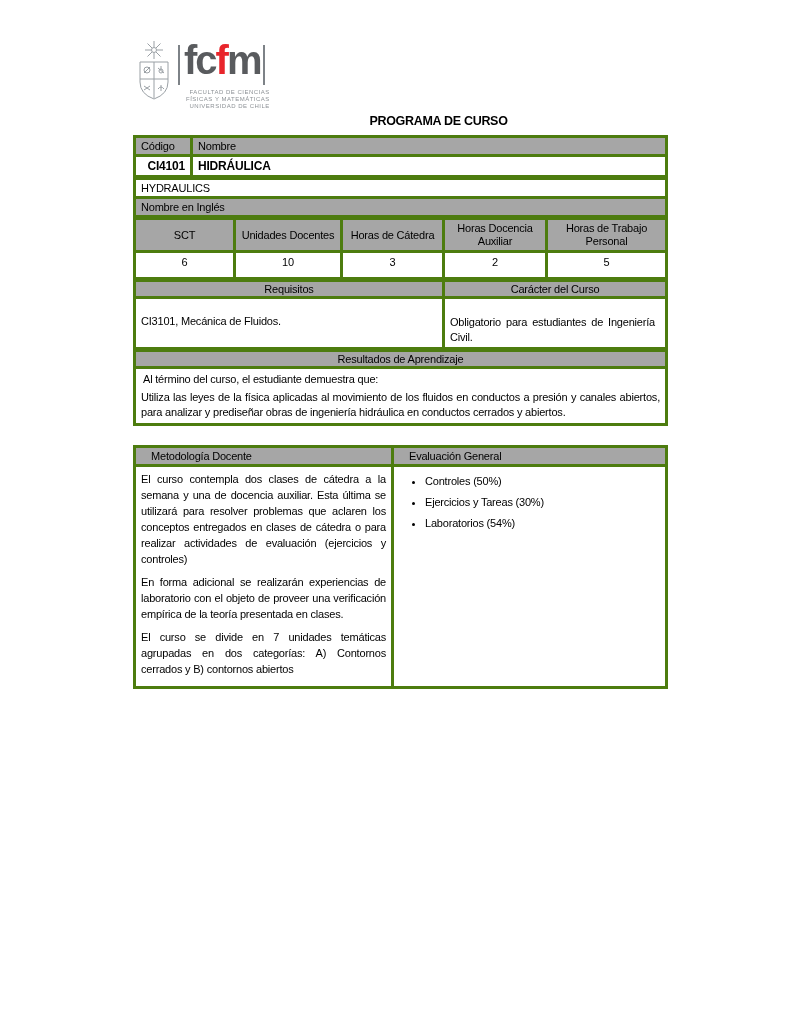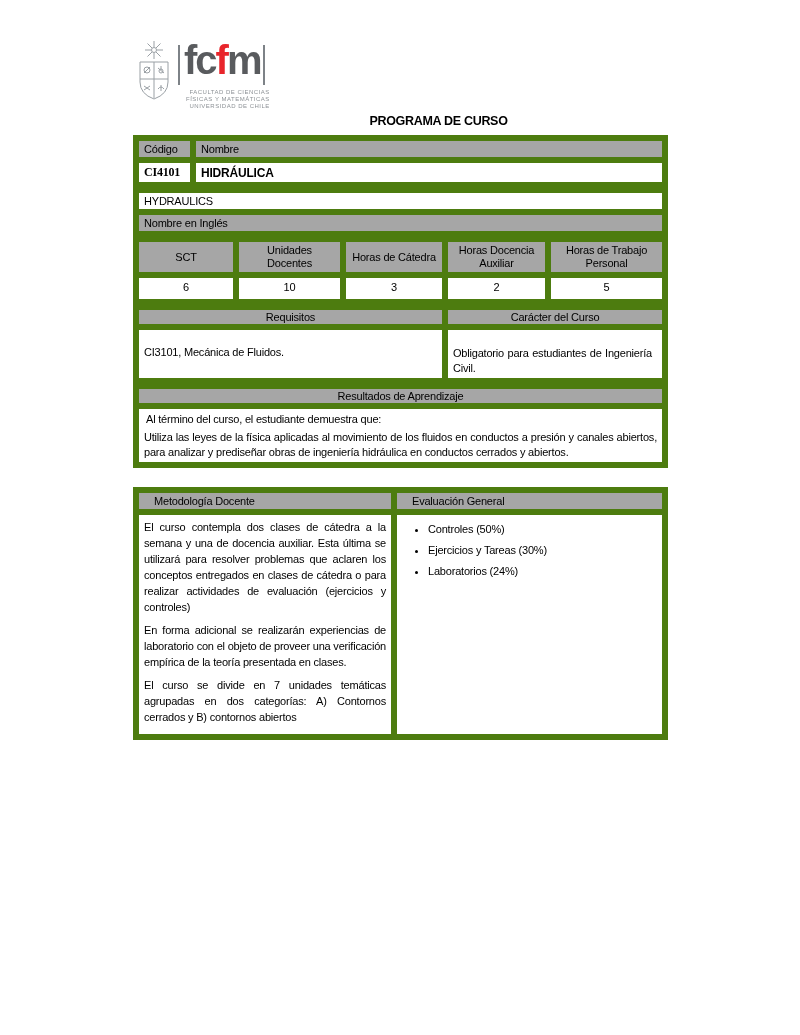--- a/index.html
+++ b/index.html
@@ -32,25 +32,25 @@
 
   
   .content { position:absolute; top:114px; left:133px; width:611px; }
   .doc-title {
     text-align:center; font-weight:bold; font-size:12.5px;
     letter-spacing:-0.3px; margin-bottom:8px;
   }
 
   table { border-collapse:collapse; table-layout:fixed; width:535px; margin-top:-1px; }
   td {
-    border:6px solid #4d7c0f; font-size:11px; letter-spacing:-0.2px;
+    border:3px solid #4d7c0f; font-size:11px; letter-spacing:-0.2px;
     padding:2px 5px; vertical-align:middle; overflow:hidden;
   }
   .hdr { background:#a6a6a6; }
-  .c { text-align:left;font-family:Liberation Serif, serif; }
+  .c { text-align:right; }
   .bold { font-weight:bold; }
 
   .row-thin td { height:19px; }
   .row-name td { height:20px; font-size:12px; }
   .row-hours-hdr td { height:27px; line-height:13px; text-align:center; }
   .row-hours-val td { height:27px; vertical-align:top; padding-top:3px; text-align:center; }
   .row-sec-hdr td { height:17px; text-align:center; padding:1px 19px; }
   .row-req td { height:40px; vertical-align:top; padding-top:16px; }
   .req-caracter { text-align:justify; padding-right:10px; line-height:15px; }
   .row-res td { height:57px; vertical-align:top; }
@@ -207,20 +207,20 @@
       <tr class="row-m-body">
         <td>
           <div class="method-par">El curso contempla dos clases de cátedra a la semana y una de docencia auxiliar. Esta última se utilizará para resolver problemas que aclaren los conceptos entregados en clases de cátedra o para realizar actividades de evaluación (ejercicios y controles)</div>
           <div class="method-par">En forma adicional se realizarán experiencias de laboratorio con el objeto de proveer una verificación empírica de la teoría presentada en clases.</div>
           <div class="method-par">El curso se divide en 7 unidades temáticas agrupadas en dos categorías: A) Contornos cerrados y B) contornos abiertos</div>
         </td>
         <td>
           <ul class="eval-list">
             <li>Controles (50%)</li>
             <li>Ejercicios y Tareas (30%)</li>
-            <li>Laboratorios (24%)</li>
+            <li>Laboratorios (54%)</li>
           </ul>
         </td>
       </tr>
     </tbody>
       </table>
   </div>
 </div>
 
 </body></html>

